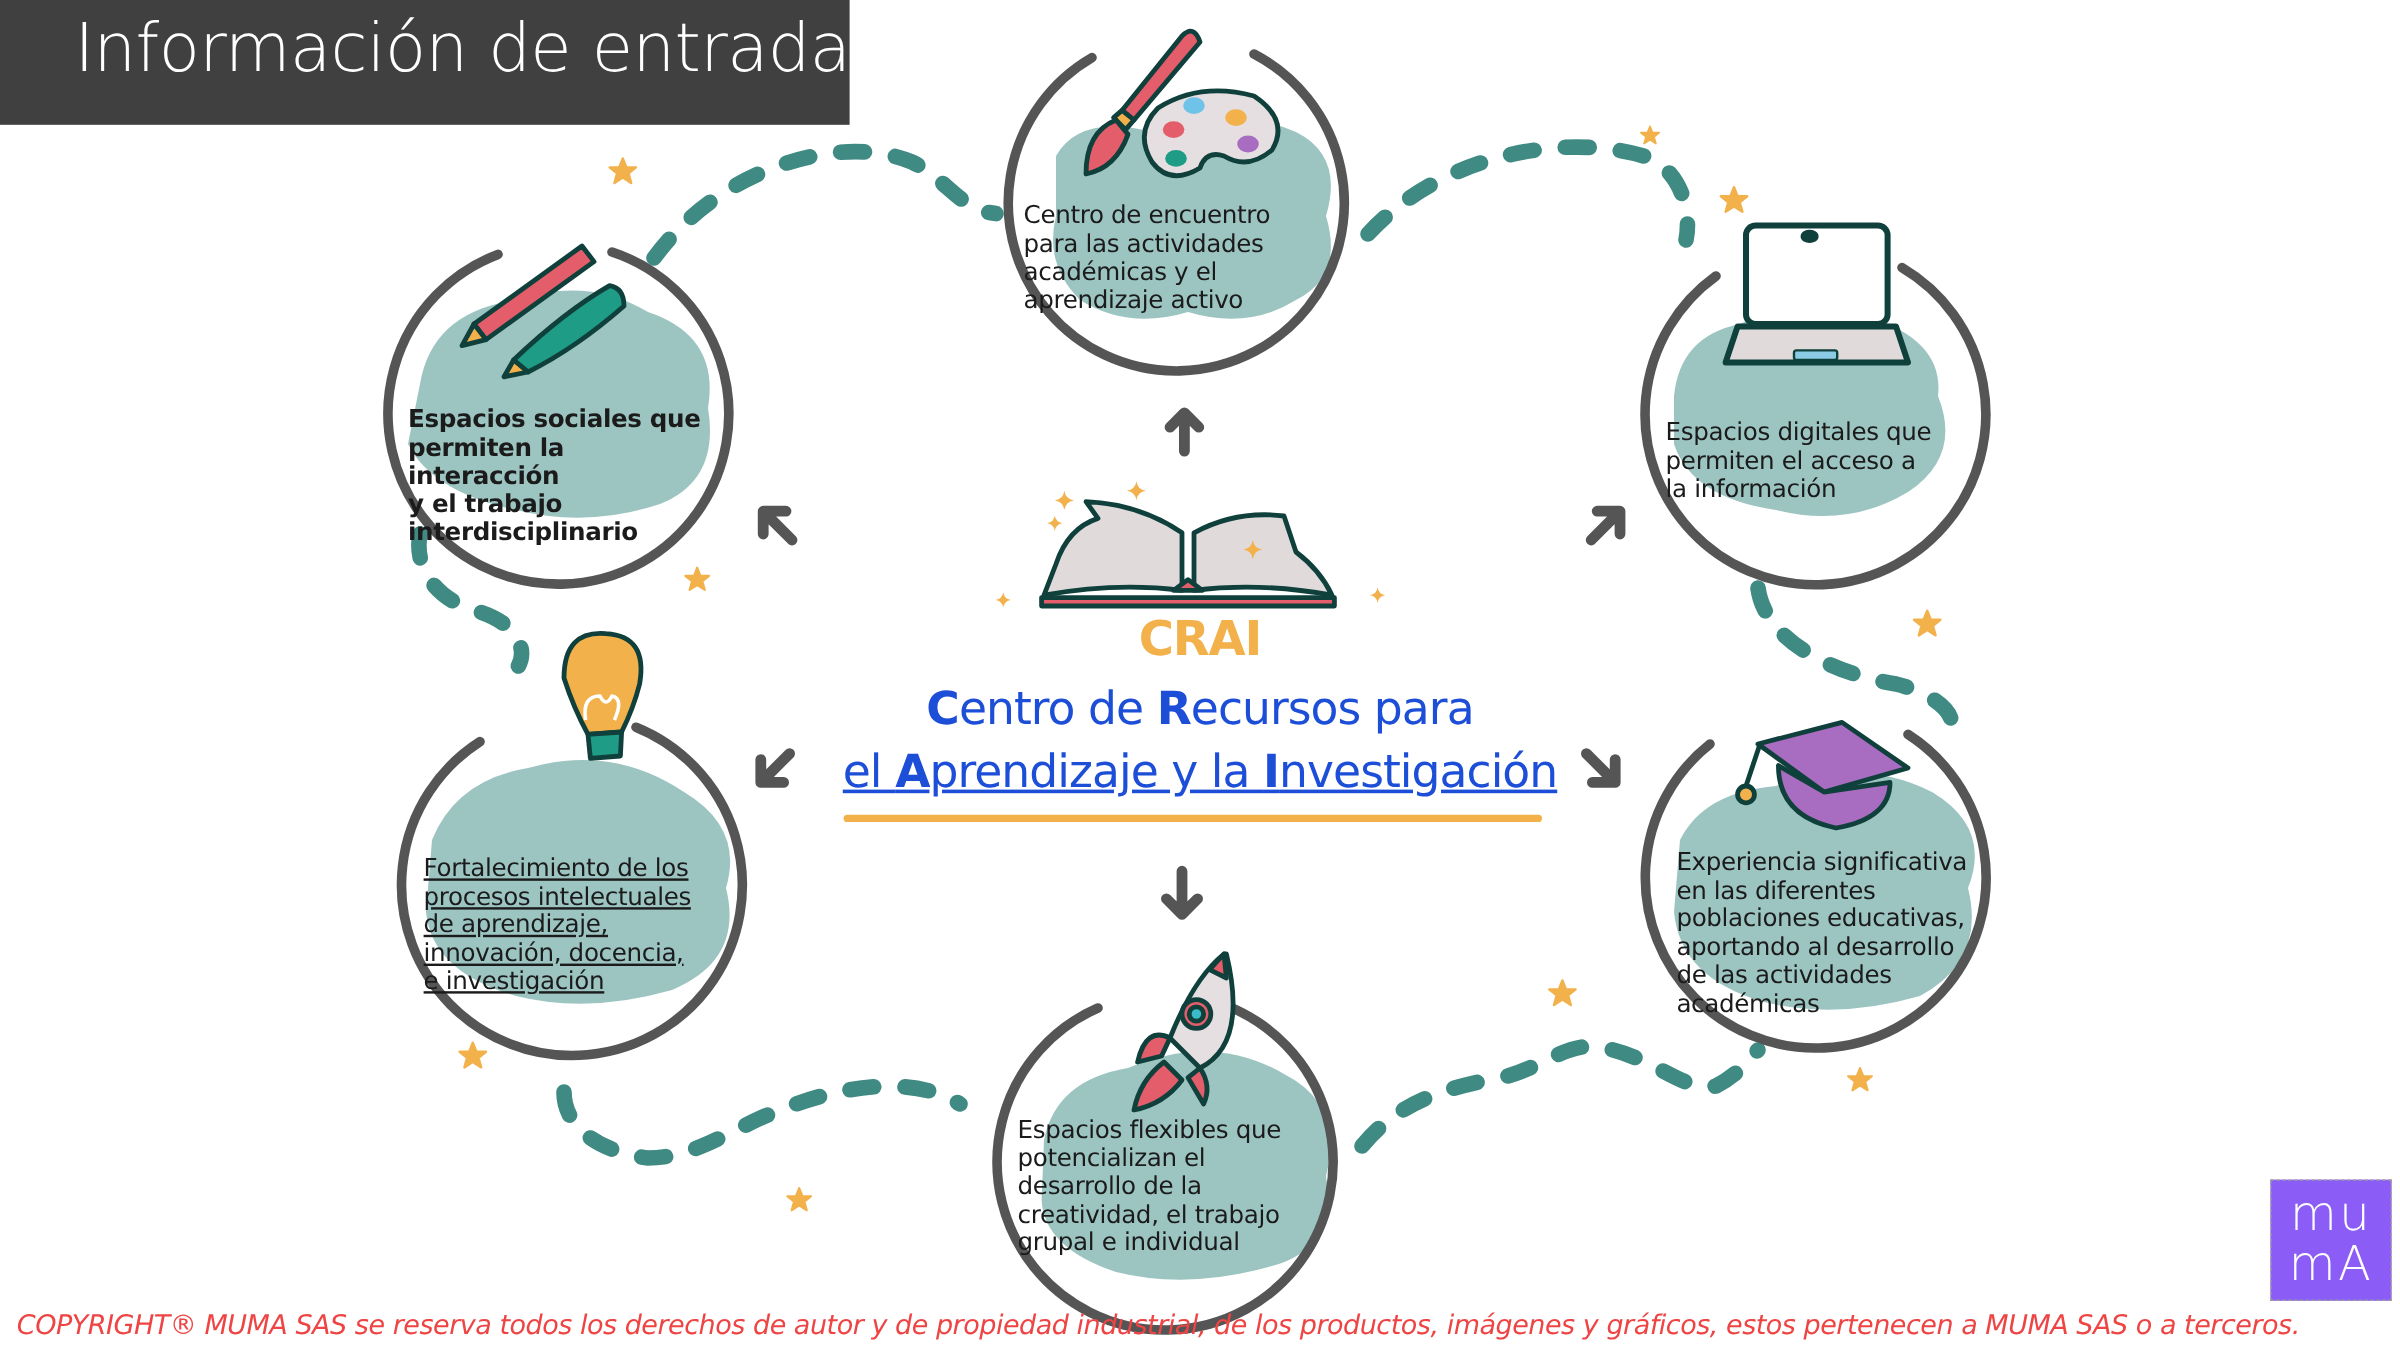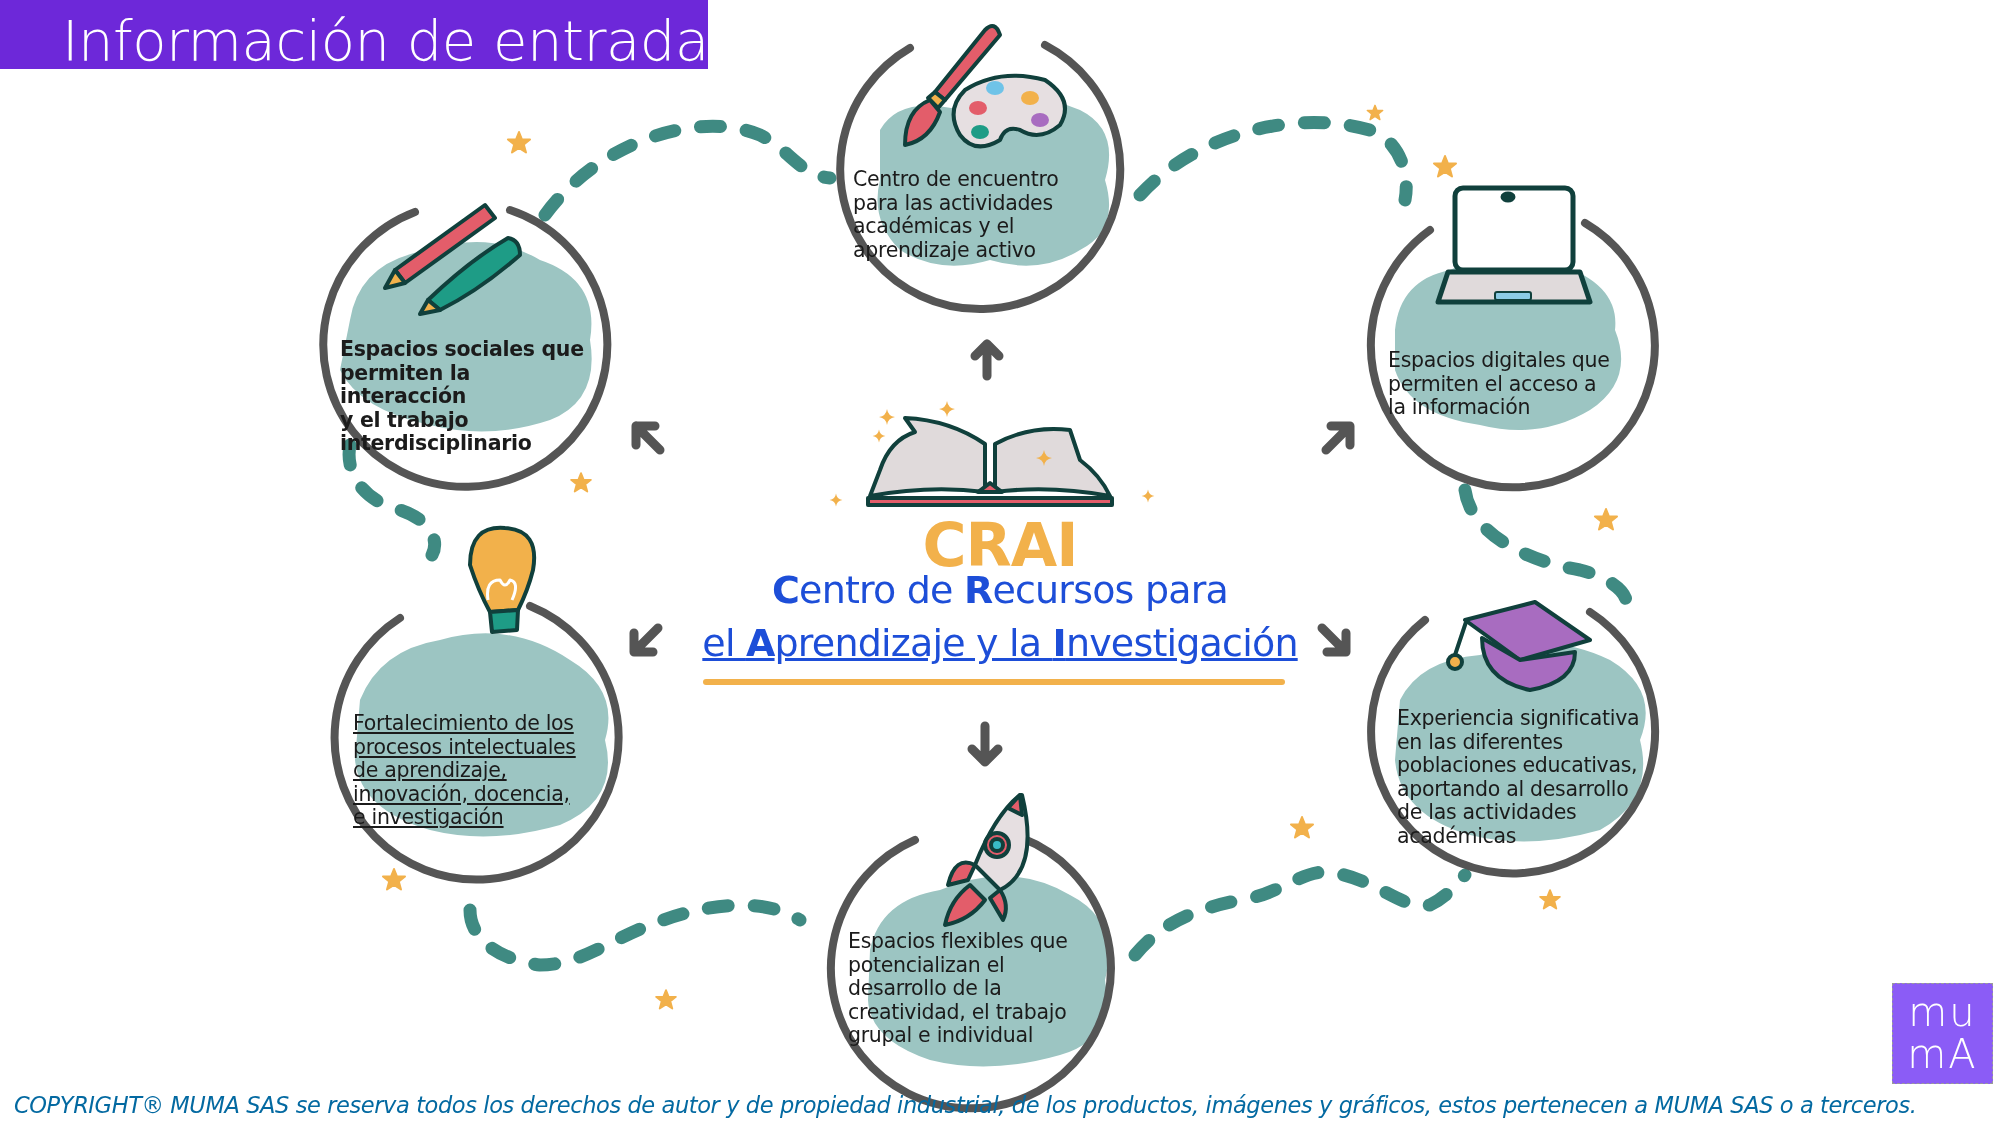--- a/index.html
+++ b/index.html
@@ -1,31 +1,31 @@
 <!DOCTYPE html>
 <html><head>
 <meta charset="utf-8">
 <style>
   html, body { margin:0; padding:0; }
   body { width:2000px; height:1125px; position:relative; background:#ffffff; overflow:hidden;
          font-family:"DejaVu Sans", "Liberation Sans", sans-serif; }
-  .title-bar { position:absolute; left:0; top:0; width:708px; height:69px; background:#6d28d9; }
+  .title-bar { position:absolute; left:0; top:0; width:708px; height:104px; background:#404040; }
   .title-bar span { position:absolute; left:62px; top:8px; color:#ffffff; font-size:56px; font-weight:300; letter-spacing:-0.5px; white-space:nowrap;}
   svg.bg { position:absolute; left:0; top:0; }
   .node { position:absolute; width:300px; height:300px; }
   .node .label { position:absolute; left:20px; right:20px; text-align:left; color:#1b1b1b;
                  font-size:20.5px; line-height:23.5px; letter-spacing:-0.3px; }
   .center-block { position:absolute; left:640px; top:500px; width:720px; text-align:center; }
-  .crai { position:absolute; left:0; right:0; top:10px; color:#f2b14b; font-size:60px; font-weight:bold; letter-spacing:-1px; }
+  .crai { position:absolute; left:0; right:0; top:10px; color:#f2b14b; font-size:40px; font-weight:bold; letter-spacing:-1px; }
   .line1, .line2 { position:absolute; left:0; right:0; color:#1d4ed8; font-size:38px; letter-spacing:-0.8px; white-space:nowrap; }
   .line1 { top:68px; }
   .line2 { top:121px;text-decoration:underline; }
   .line1 b, .line2 b { font-weight:bold; }
   .underline { position:absolute; left:63px; width:582px; top:179px; height:6px; border-radius:3px; background:#f2b14b; }
-  .copyright { position:absolute; left:14px; top:1092px; font-style:italic; color:#0369a1; font-size:22.5px; letter-spacing:-0.4px; white-space:nowrap; }
+  .copyright { position:absolute; left:14px; top:1092px; font-style:italic; color:#ef4444; font-size:22.5px; letter-spacing:-0.4px; white-space:nowrap; }
   .logo { position:absolute; left:1892px; top:983px; width:101px; height:101px; background:#8b5cf6; border:1px dashed #9a9a9a; box-sizing:border-box; }
   .logo span { position:absolute; left:0; right:0; text-align:center; color:#ffffff; font-size:40px; font-weight:300; line-height:40px; letter-spacing:2px; }
 </style>
 </head>
 <body>
 
 <svg class="bg" width="2000" height="1125" viewBox="0 0 2000 1125">
   <defs>
     <g id="star">
       <path d="M0,-11 L3,-3.5 L11,-3.5 L4.8,1.5 L7,9.5 L0,5 L-7,9.5 L-4.8,1.5 L-11,-3.5 L-3,-3.5 Z" fill="#f2b14b" stroke="#f2b14b" stroke-width="2" stroke-linejoin="round"></path>

